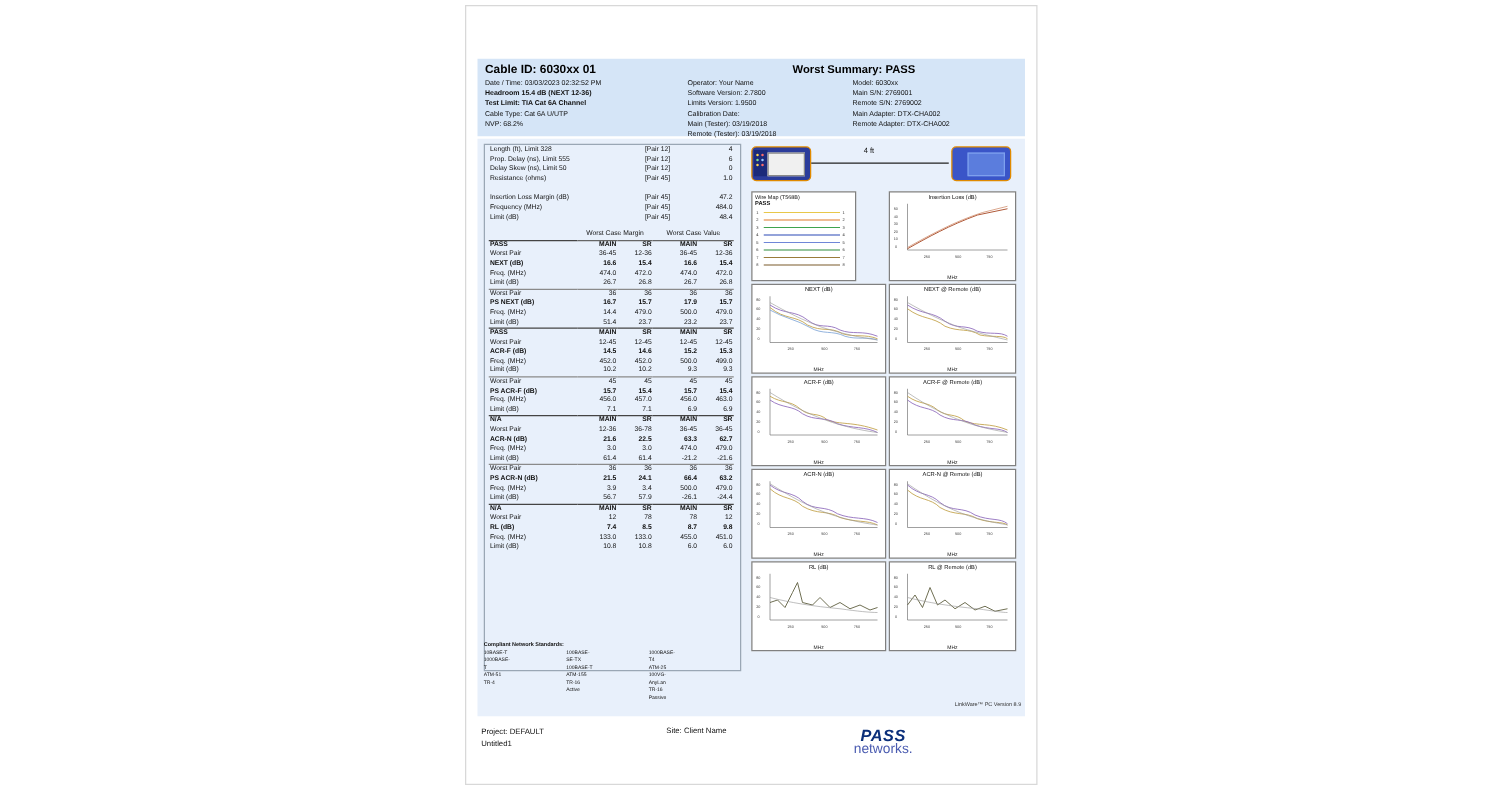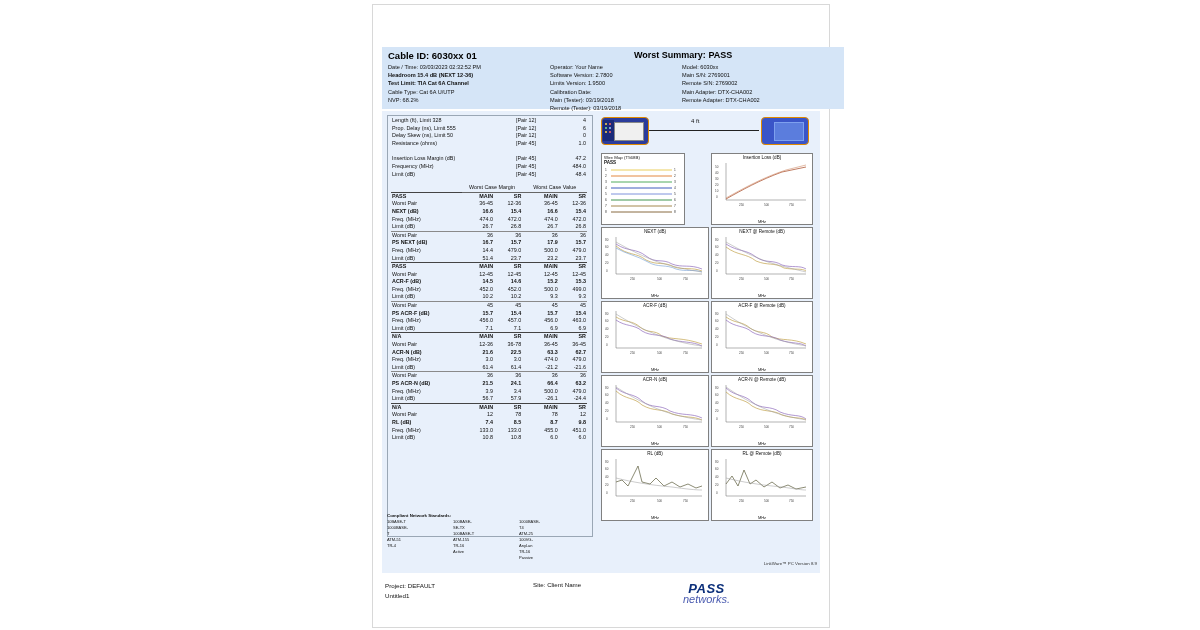--- a/index.html
+++ b/index.html
@@ -8,21 +8,21 @@
   #sheet{position:absolute;left:372px;top:4px;width:456px;height:622px;background:#ffffff;border:1px solid #d8d8d8;}
   
   .hdr{position:absolute;left:0;top:0;width:456px;height:42px;}
   .logo-lw{position:absolute;left:10px;top:13px;width:18px;height:18px;border-radius:50%;background:#1a3a8f;color:#fff;font-size:8px;font-weight:bold;text-align:center;line-height:18px;font-style:italic;}
   .logo-txt{position:absolute;left:32px;top:12px;font-size:14px;font-weight:bold;color:#17306b;letter-spacing:.3px;}
   .logo-txt .sm{font-size:9px;vertical-align:super;}
   .logo-sub{position:absolute;left:32px;top:28px;font-size:5px;color:#3b5ca8;letter-spacing:.6px;}
   .checkbox{position:absolute;right:10px;top:8px;width:30px;height:26px;border:1.5px solid #111;display:flex;align-items:center;justify-content:center;}
   .checkbox span{color:#0a9e2e;font-size:24px;line-height:20px;font-weight:bold;}
   
-  .band{position:absolute;left:9px;top:42px;width:438px;height:62px;background:#d5e5f7;padding-left:24px;}
+  .band{position:absolute;left:9px;top:42px;width:438px;height:62px;background:#d5e5f7;}
   .cableid{position:absolute;left:6px;top:3px;font-size:9.5px;font-weight:bold;color:#000;}
   .summary{position:absolute;left:252px;top:3px;font-size:9px;font-weight:bold;color:#000;}
   .col1{position:absolute;left:6px;top:16px;font-size:5.6px;line-height:8.2px;color:#111;}
   .col2{position:absolute;left:168px;top:16px;font-size:5.6px;line-height:8.2px;color:#111;}
   .col3{position:absolute;left:300px;top:16px;font-size:5.6px;line-height:8.2px;color:#111;}
   .b{font-weight:bold;}
   
   .bodypanel{position:absolute;left:9px;top:106px;width:438px;height:462px;background:#e8f0fb;}
   
   .lt{position:absolute;left:18px;top:112px;width:196px;font-size:5.4px;color:#111;}
@@ -56,21 +56,21 @@
   
   .stds{position:absolute;left:14px;top:508px;width:200px;font-size:4px;line-height:6px;color:#111;}
   .stds .h{font-weight:bold;font-size:4.4px;}
   .stdcols{display:flex;}
   .stdcols div{width:33%;}
   .ver{position:absolute;right:12px;top:556px;font-size:4.4px;color:#333;}
   .footer{position:absolute;left:12px;top:576px;font-size:6.2px;color:#111;line-height:10px;}
   .site{position:absolute;left:160px;top:576px;font-size:6.2px;color:#111;}
   .fluke{position:absolute;left:310px;top:576px;text-align:center;}
   .fluke .f1{font-size:13px;font-weight:bold;font-style:italic;color:#0b2f7a;letter-spacing:.5px;}
-  .fluke .f2{font-size:11px;color:#4a5bb0;font-style:italic;margin-top:-3px;}
+  .fluke .f2{font-size:11px;color:#4a5bb0;margin-top:-3px;}
 </style>
 </head>
 <body>
 
 <div id="page">
   <div id="sheet">
 
 
     <div class="band">
       <div class="cableid">

